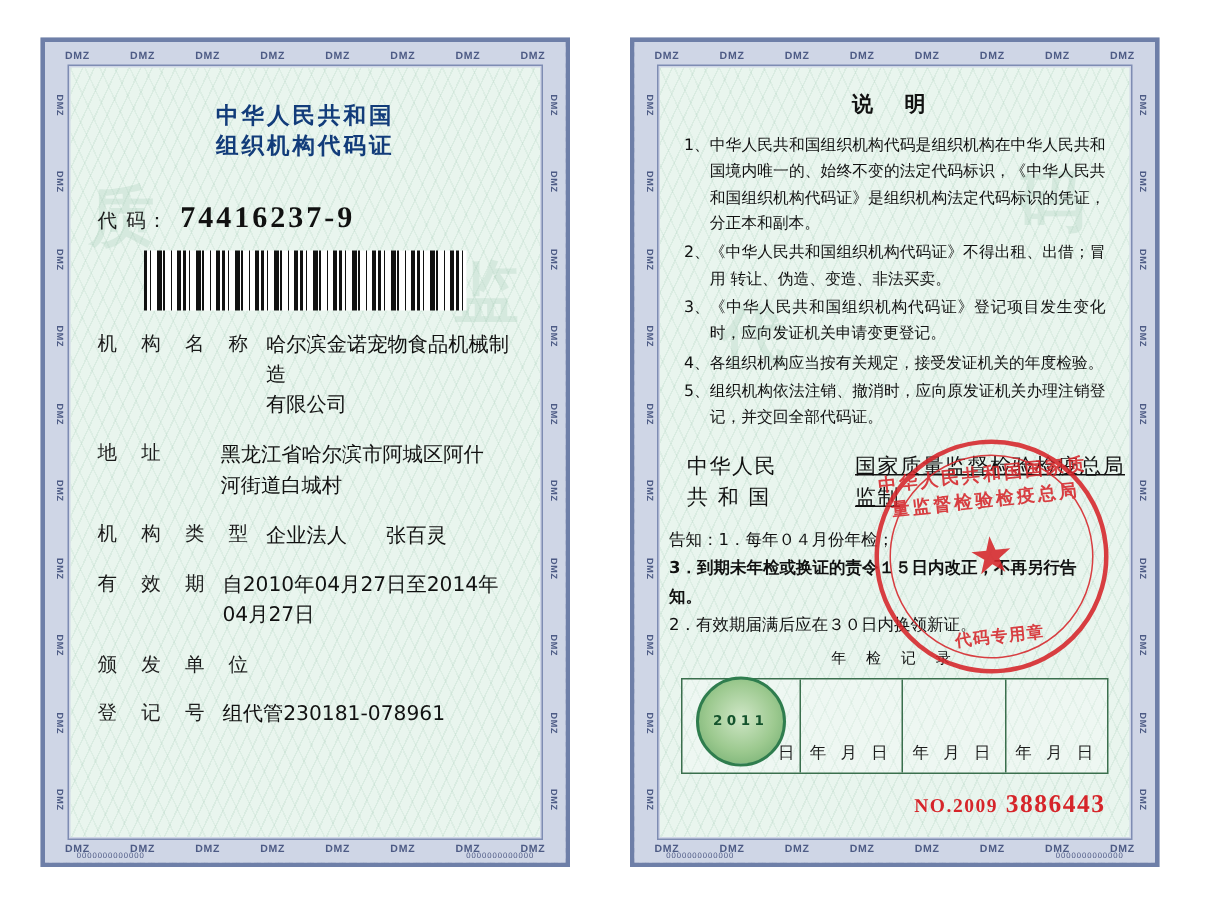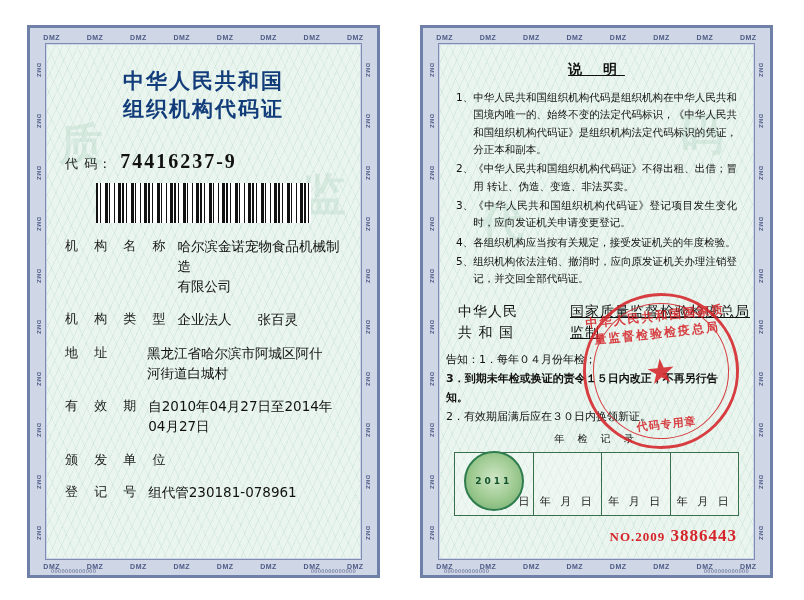--- a/index.html
+++ b/index.html
@@ -113,21 +113,21 @@
     user-select: none;
   }
 
   
   .title {
     position: relative;
     text-align: center;
     font-family: "DejaVu Sans", sans-serif;
     font-weight: bold;
     color: #123c7a;
-    font-size: 21px;
+    font-size: 15px;
     letter-spacing: 2px;
     line-height: 1.35;
     margin-top: 22px;
     z-index: 3;
   }
   .code-row {
     position: relative;
     display: flex;
     align-items: baseline;
     margin: 26px 0 0 18px;
@@ -187,21 +187,20 @@
   .notes-title {
     position: relative;
     text-align: center;
     font-family: "DejaVu Sans", sans-serif;
     font-weight: bold;
     font-size: 14px;
     color: #111;
     letter-spacing: 8px;
     margin-top: 16px;
     z-index: 3;
-    text-decoration: underline;
   }
   .notes {
     position: relative;
     margin: 10px 16px 0 16px;
     z-index: 3;
   }
   .note {
     display: flex;
     font-size: 10.5px;
     line-height: 1.65;
@@ -427,36 +426,36 @@
 
       <div class="field">
         <span class="label">机 构 名 称</span>
         <span class="value">
           <span>哈尔滨金诺宠物食品机械制造</span><br>
           <span>有限公司</span>
         </span>
       </div>
 
       <div class="field">
+        <span class="label">地        址</span>
+        <span class="value">
+          <span>黑龙江省哈尔滨市阿城区阿什</span><br>
+          <span>河街道白城村</span>
+        </span>
+      </div>
+
+      <div class="field">
         <span class="label">机 构 类 型</span>
         <span class="value value-2">
           <span>企业法人</span>
           <span>张百灵</span>
         </span>
       </div>
 
       <div class="field">
-        <span class="label">地        址</span>
-        <span class="value">
-          <span>黑龙江省哈尔滨市阿城区阿什</span><br>
-          <span>河街道白城村</span>
-        </span>
-      </div>
-
-      <div class="field">
         <span class="label">有 效 期</span>
         <span class="value">自2010年04月27日至2014年04月27日</span>
       </div>
 
       <div class="field">
         <span class="label">颁 发 单 位</span>
       </div>
 
       <div class="field">
         <span class="label">登 记 号</span>

